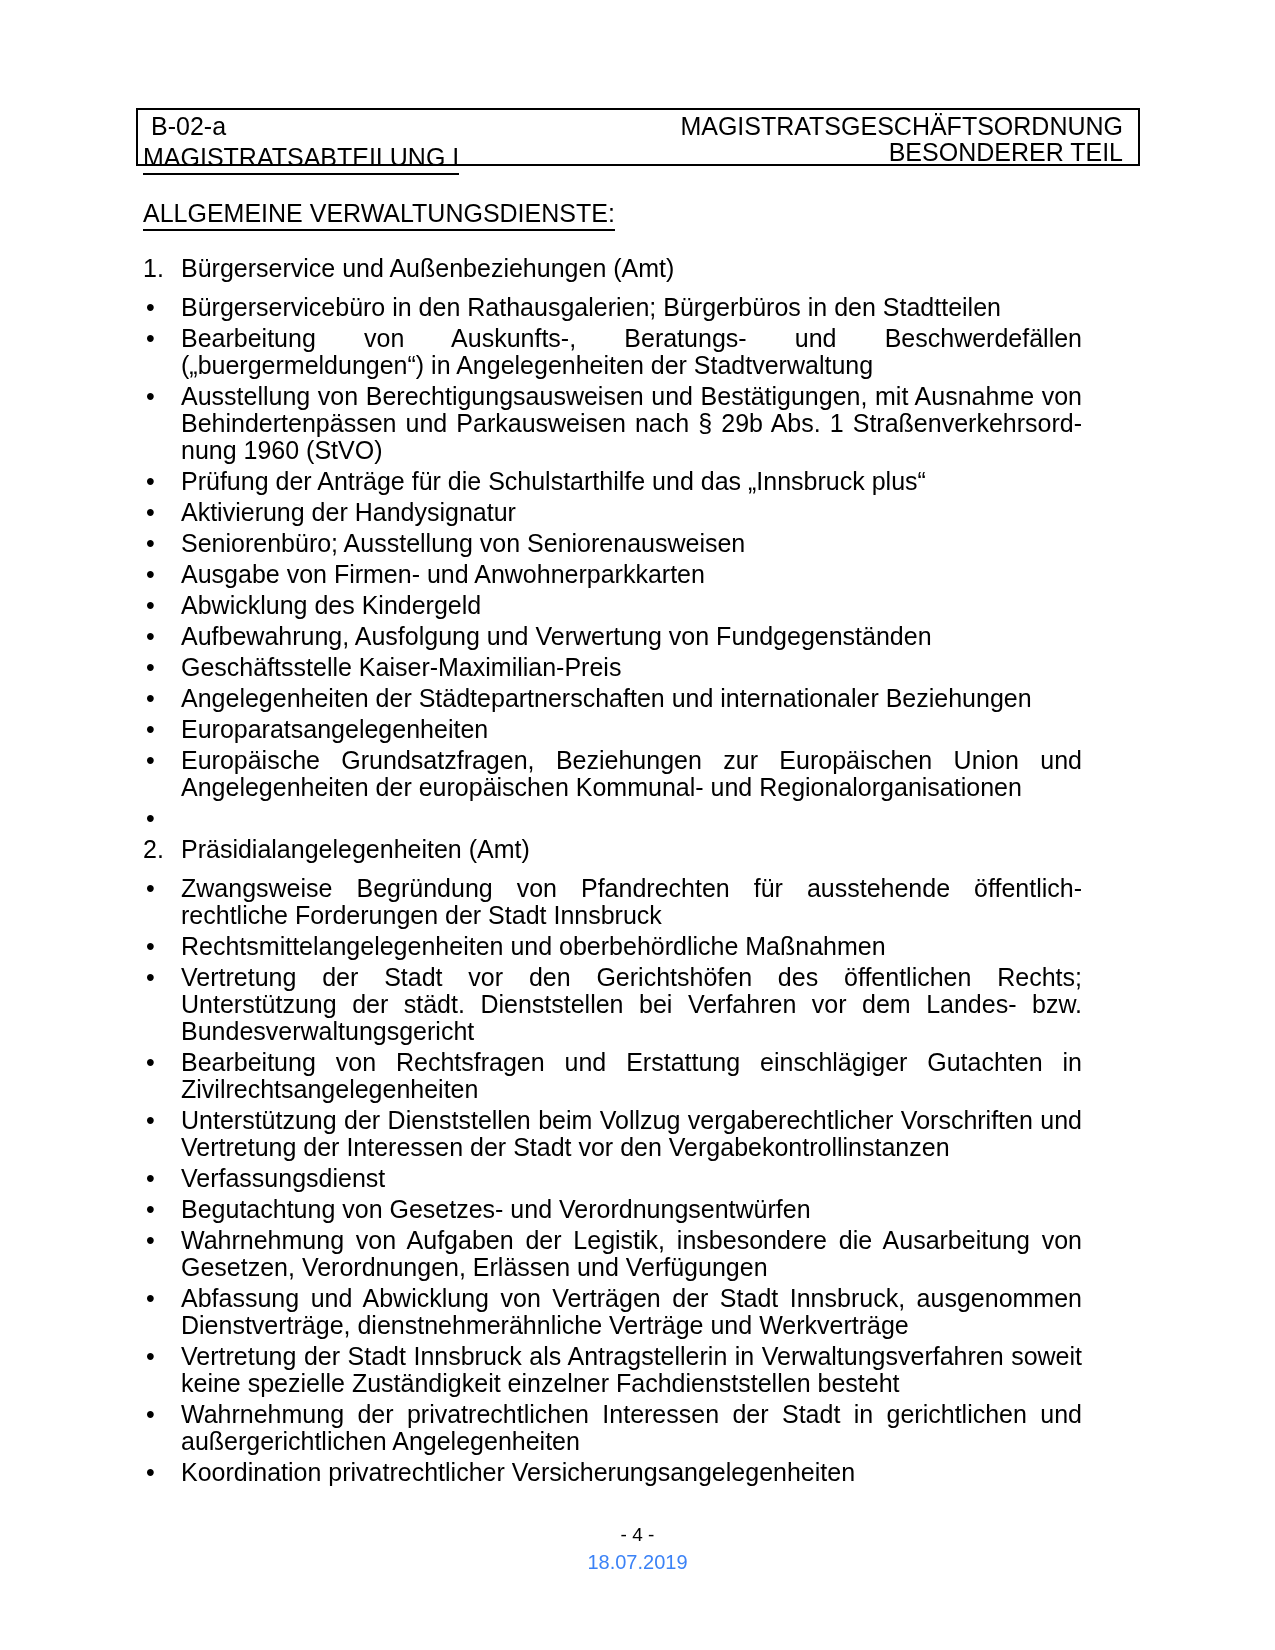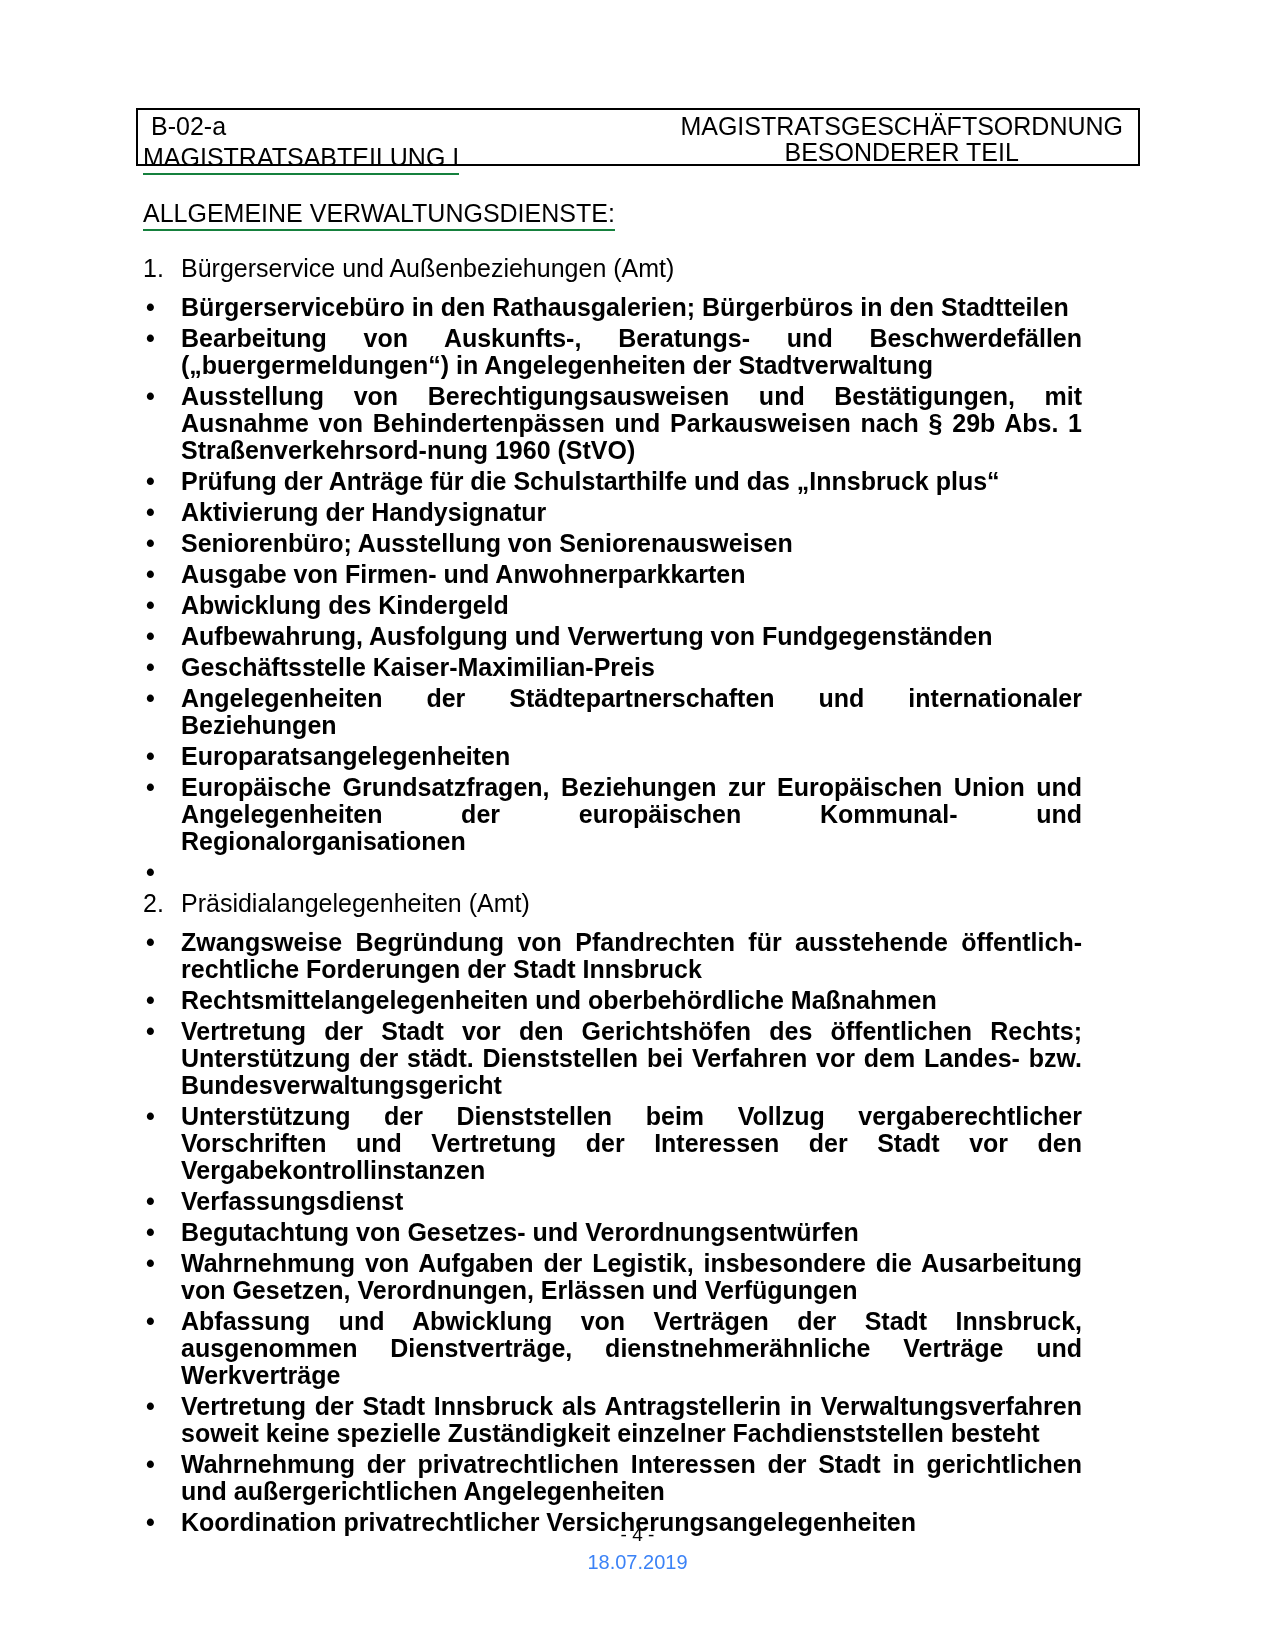--- a/index.html
+++ b/index.html
@@ -31,38 +31,38 @@
     justify-content: space-between;
     align-items: flex-start;
     padding: 3px 15px 0 13px;
     margin-top: 34px;
   }
   .header-left {
     line-height: 27px;
     white-space: nowrap;
   }
   .header-right {
-    text-align: center;
+    text-align: right;
     line-height: 26px;
     white-space: nowrap;
   }
   
   .content {
     position: absolute;
     left: 143px;
     top: 143px;
     width: 939px;
   }
   .heading {
     display: inline-block;
     font-size: 25px;
     font-weight: normal;
     line-height: 28px;
     margin: 0;
-    border-bottom: 2px solid #15803d;
+    border-bottom: 2px solid #000000;
     padding-bottom: 2px;
   }
   .heading-wrap { margin: 0 0 24px 0; }
   .sec-title {
     display: flex;
     line-height: 27px;
     margin: 4px 0 12px 0;
   }
   .sec-num {
     flex: 0 0 38px;
@@ -73,21 +73,20 @@
     padding: 0;
   }
   ul.bullets li {
     position: relative;
     padding-left: 38px;
     line-height: 27px;
     margin: 0 0 4px 0;
     text-align: justify;
     text-align-last: left;
     min-height: 27px;
-    font-weight: bold;
   }
   ul.bullets li::before {
     content: "\2022";
     position: absolute;
     left: 3px;
     top: 0;
   }
   
   .footer {
     position: absolute;
@@ -150,20 +149,21 @@
     </ul>
 
     <div class="sec-title">
       <span class="sec-num">2.</span>
       <span>Präsidialangelegenheiten (Amt)</span>
     </div>
     <ul class="bullets">
       <li>Zwangsweise Begründung von Pfandrechten für ausstehende öffentlich-rechtliche Forderungen der Stadt Innsbruck</li>
       <li>Rechtsmittelangelegenheiten und oberbehördliche Maßnahmen</li>
       <li>Vertretung der Stadt vor den Gerichtshöfen des öffentlichen Rechts; Unterstützung der städt. Dienststellen bei Verfahren vor dem Landes- bzw. Bundesverwaltungsgericht</li>
+      <li>Bearbeitung von Rechtsfragen und Erstattung einschlägiger Gutachten in Zivilrechtsangelegenheiten</li>
       <li>Unterstützung der Dienststellen beim Vollzug vergaberechtlicher Vorschriften und Vertretung der Interessen der Stadt vor den Vergabekontrollinstanzen</li>
       <li>Verfassungsdienst</li>
       <li>Begutachtung von Gesetzes- und Verordnungsentwürfen</li>
       <li>Wahrnehmung von Aufgaben der Legistik, insbesondere die Ausarbeitung von Gesetzen, Verordnungen, Erlässen und Verfügungen</li>
       <li>Abfassung und Abwicklung von Verträgen der Stadt Innsbruck, ausgenommen Dienstverträge, dienstnehmerähnliche Verträge und Werkverträge</li>
       <li>Vertretung der Stadt Innsbruck als Antragstellerin in Verwaltungsverfahren soweit keine spezielle Zuständigkeit einzelner Fachdienststellen besteht</li>
       <li>Wahrnehmung der privatrechtlichen Interessen der Stadt in gerichtlichen und außergerichtlichen Angelegenheiten</li>
       <li>Koordination privatrechtlicher Versicherungsangelegenheiten</li>
     </ul>
 

